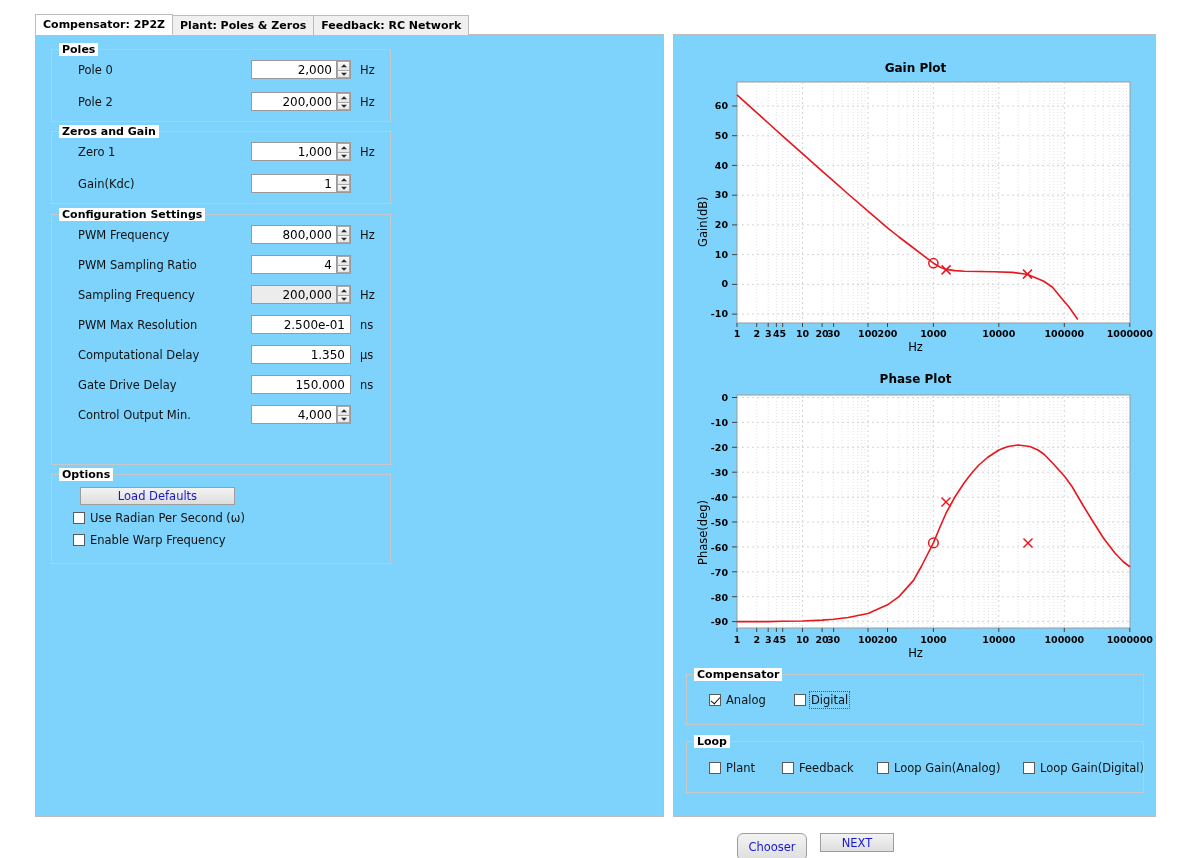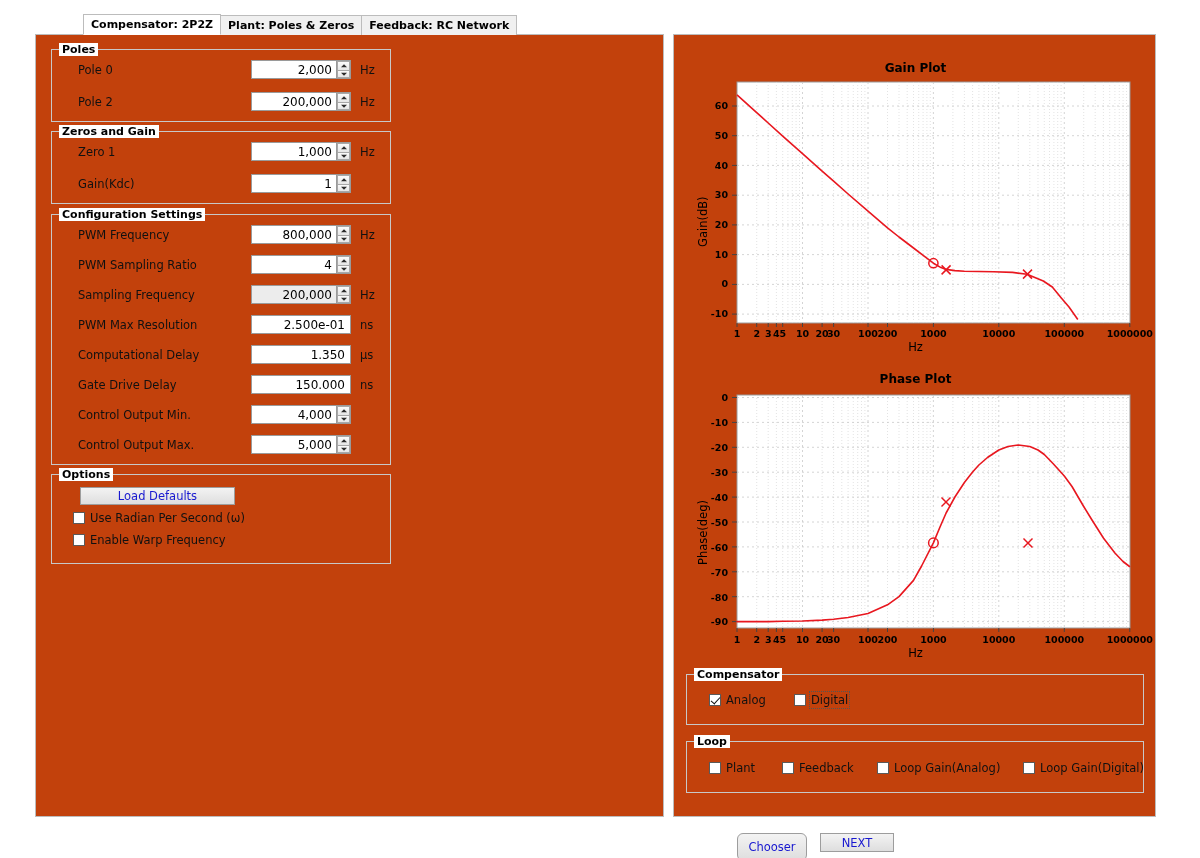--- a/index.html
+++ b/index.html
@@ -8,37 +8,37 @@
     width: 1200px; height: 858px;
     background: #ffffff;
     font-family: "DejaVu Sans", "Liberation Sans", sans-serif;
     font-size: 11px;
     color: #000000;
     overflow: hidden;
   }
   .app { position: relative; width: 1200px; height: 858px; }
 
   
-  .tabstrip { display: flex; align-items: flex-end; height: 21px; position: relative; z-index: 3; margin-left: 48px; }
+  .tabstrip { display: flex; align-items: flex-end; height: 21px; position: relative; z-index: 3; }
   .tab {
     font-size: 11px; font-weight: bold;
     padding: 3px 7px 3px 7px;
     background: #f0f0f0;
     border: 1px solid #bcbcbc;
     border-bottom: none;
     margin-right: -1px;
     line-height: 13px;
     white-space: nowrap;
     color: #000;
   }
   .tab.active { background: #ffffff; border-bottom: 1px solid #ffffff; position: relative; z-index: 4; }
 
   
   .panel-body {
-    background: #c2410c;
+    background: #7dd3fc;
     border: 1px solid #bcbcbc;
     position: relative;
   }
 
   
   .left-pane { position: absolute; left: 35px; top: 14px; width: 629px; height: 803px; }
   .left-pane .panel-body { position:absolute; left:0; top:20px; width:629px; height:783px; }
 
   
   .right-pane { position: absolute; left: 673px; top: 14px; width: 483px; height: 803px; }
@@ -317,35 +317,20 @@
                   <i></i>
                 </span>
               <span class="sb dn">
                   <i></i>
                 </span>
             </span>
           </div>
           <div class="unit"></div>
         </div>
 
-        <div class="row" style="top:220px;">
-          <div class="lbl">Control Output Max.</div>
-          <div class="field wspin">
-            <span class="val">5,000</span>
-            <span class="spin">
-              <span class="sb up">
-                  <i></i>
-                </span>
-              <span class="sb dn">
-                  <i></i>
-                </span>
-            </span>
-          </div>
-          <div class="unit"></div>
-        </div>
       </div>
 
       <div class="group" style="left:15px; top:439px; width:340px; height:90px;">
         <div class="legend">Options</div>
 
         <div class="btn" style="position:absolute; left:28px; top:12px; width:155px; height:18px;">
           <span>Load Defaults</span>
         </div>
 
         <div class="cbrow" style="left:21px; top:36px;">

